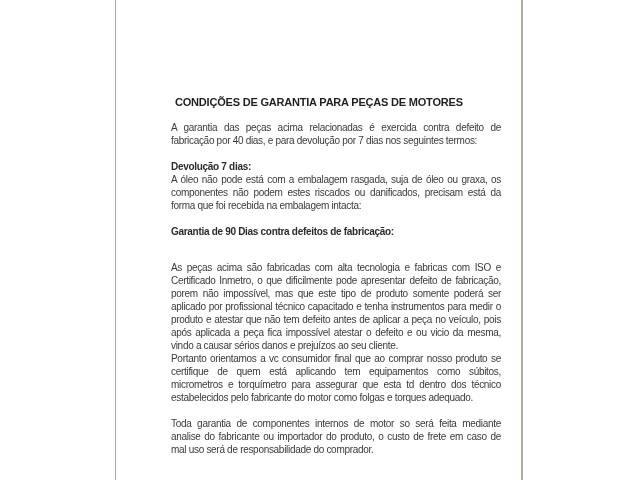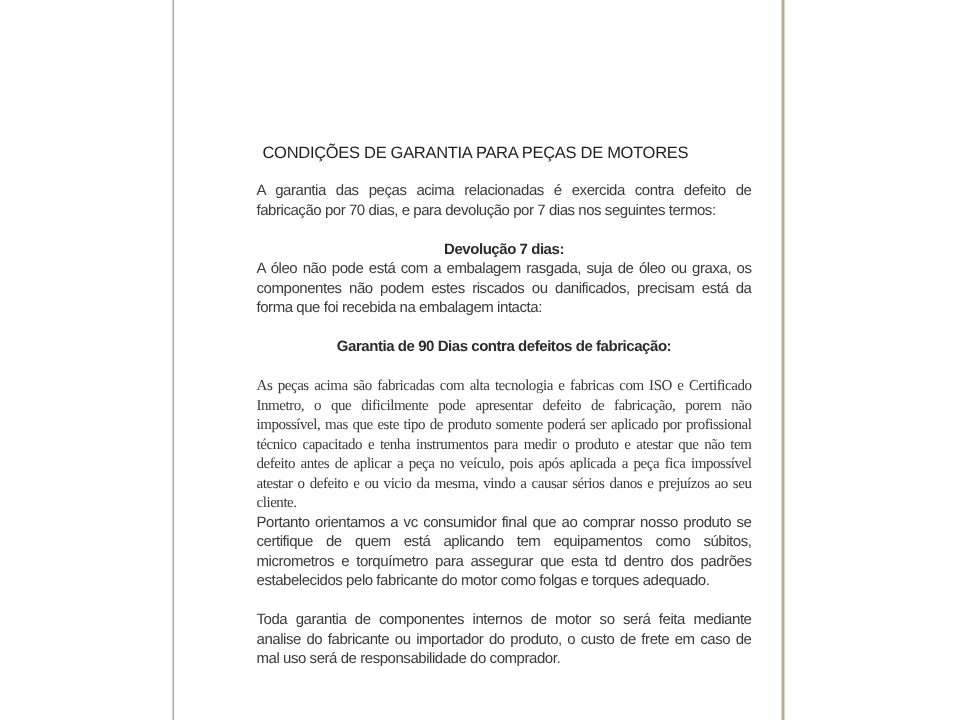--- a/index.html
+++ b/index.html
@@ -35,62 +35,61 @@
     top: 95px;
     width: 330px;
     color: var(--text-color, #3a3a3a);
     font-size: 10px;
     line-height: 13px;
     letter-spacing: -0.3px;
   }
   .doc-title {
     font-size: 11px;
     line-height: 14px;
-    font-weight: normal;
+    font-weight: bold;
     color: #1f1f1f;
     letter-spacing: -0.2px;
     white-space: nowrap;
     margin: 0 0 12px 4px;
   }
   .content p {
     margin: 0 0 13px 0;
     text-align: justify;
   }
   .content p.heading {
     font-weight: bold;
     color: #2b2b2b;
-    text-align: center;
+    text-align: left;
     margin-bottom: 0;
   }
   .content p.heading.gap-after {
-    margin-bottom: 13px;
+    margin-bottom: 23px;
   }
   .content p.no-gap-after {
     margin-bottom: 0;
-    font-family: Liberation Serif, serif;
   }
 </style>
 </head>
 <body>
 
 <div class="page">
   <div class="rule rule-left"></div>
   <div class="rule rule-right"></div>
 
   <div class="content">
     <h1 class="doc-title">CONDIÇÕES DE GARANTIA PARA PEÇAS DE MOTORES</h1>
 
 
-    <p>A garantia das peças acima relacionadas é exercida contra defeito de fabricação por 70 dias, e para devolução por 7 dias nos seguintes termos:</p>
+    <p>A garantia das peças acima relacionadas é exercida contra defeito de fabricação por 40 dias, e para devolução por 7 dias nos seguintes termos:</p>
 
     <p class="heading">Devolução 7 dias:</p>
 
     <p>A óleo não pode está com a embalagem rasgada, suja de óleo ou graxa, os componentes não podem estes riscados ou danificados, precisam está da forma que foi recebida na embalagem intacta:</p>
 
     <p class="heading gap-after">Garantia de 90 Dias contra defeitos de fabricação:</p>
 
     <p class="no-gap-after">As peças acima são fabricadas com alta tecnologia e fabricas com ISO e Certificado Inmetro, o que dificilmente pode apresentar defeito de fabricação, porem não impossível, mas que este tipo de produto somente poderá ser aplicado por profissional técnico capacitado e tenha instrumentos para medir o produto e atestar que não tem defeito antes de aplicar a peça no veículo, pois após aplicada a peça fica impossível atestar o defeito e ou vicio da mesma, vindo a causar sérios danos e prejuízos ao seu cliente.</p>
 
-    <p>Portanto orientamos a vc consumidor final que ao comprar nosso produto se certifique de quem está aplicando tem equipamentos como súbitos, micrometros e torquímetro para assegurar que esta td dentro dos padrões estabelecidos pelo fabricante do motor como folgas e torques adequado.</p>
+    <p>Portanto orientamos a vc consumidor final que ao comprar nosso produto se certifique de quem está aplicando tem equipamentos como súbitos, micrometros e torquímetro para assegurar que esta td dentro dos técnico estabelecidos pelo fabricante do motor como folgas e torques adequado.</p>
 
     <p>Toda garantia de componentes internos de motor so será feita mediante analise do fabricante ou importador do produto, o custo de frete em caso de mal uso será de responsabilidade do comprador.</p>
   </div>
 </div>
 
 </body></html>

